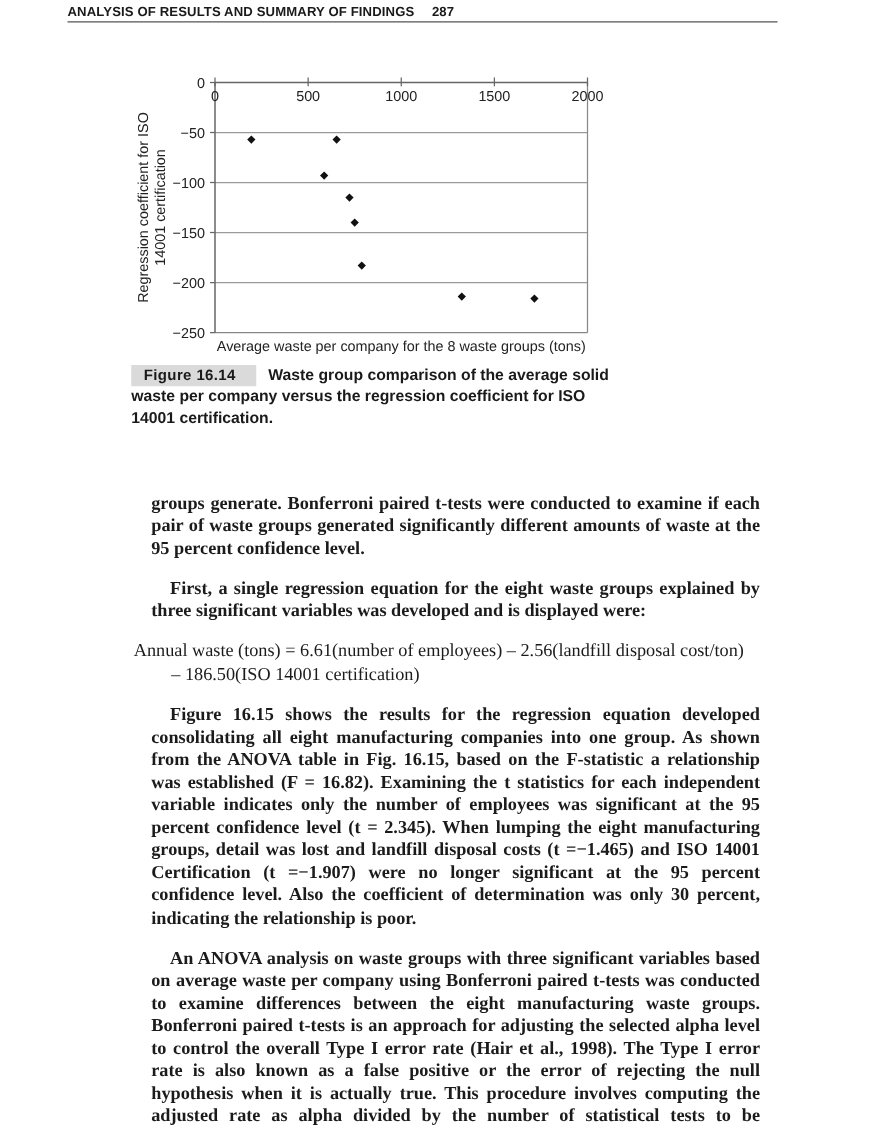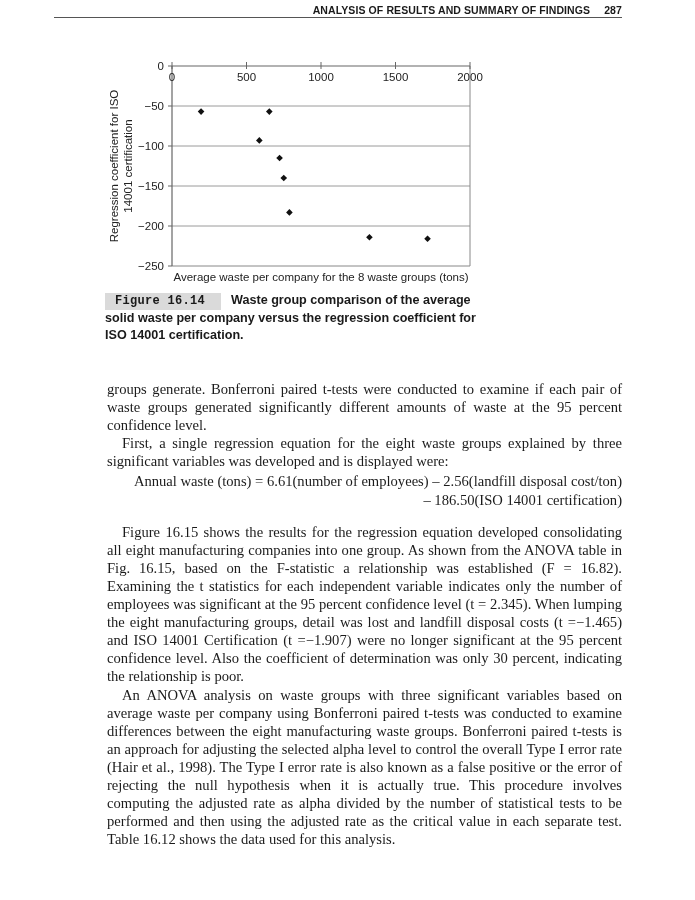--- a/index.html
+++ b/index.html
@@ -1,41 +1,41 @@
 <!DOCTYPE html>
 <html><head>
 <meta charset="utf-8">
 <style>
   html, body { margin: 0; padding: 0; background: #ffffff; }
   body { width: 695px; height: 900px; position: relative; overflow: hidden; color: #1a1a1a; }
   .running-head {
     position: absolute; left: 54px; top: 3px; width: 568px; height: 14px;
     border-bottom: 1.5px solid #555;
     font-family: "Liberation Sans", sans-serif; font-weight: bold; font-size: 10.5px;
-    text-align: right; letter-spacing: 0.1px; line-height: 14px;
+    letter-spacing: 0.1px; line-height: 14px;
   }
   .running-head .page-num { margin-left: 14px; }
   #chart-svg { position: absolute; left: 0; top: 0; }
   .caption {
     position: absolute; left: 105px; top: 292px; width: 390px;
     font-family: "Liberation Sans", sans-serif; font-weight: bold; font-size: 12.6px;
     line-height: 17px; color: #1a1a1a;
   }
   .caption .fig-label {
     display: inline-block; background: #dadada; padding: 0 16px 0 10px; margin-right: 10px;
-    font-family: Liberation Mono, monospace; font-weight: bold; font-size: 12px; letter-spacing: 0.3px; text-align: center;
+    font-family: Liberation Sans, sans-serif; font-weight: bold; font-size: 12px; letter-spacing: 0.3px; text-align: center;
   }
   .body-text {
     position: absolute; left: 107px; top: 380px; width: 515px;
     font-family: "Liberation Serif", serif; font-size: 14.6px; line-height: 18.1px;
     text-align: justify; color: #1b1b1b;
   }
-  .body-text p { margin: 0; }
+  .body-text p { margin: 14px; font-weight: bold; }
   .body-text p.indent { text-indent: 15px; }
-  .equation { text-align: right; margin: 2px 0 14px 0; }
+  .equation { text-align: left; margin: 2px 0 14px 0; }
   .equation .eq-line2 { display: block; padding-left: 30px; }
   .tick-label { font-family: "Liberation Sans", sans-serif; font-size: 11.5px; fill: #222; }
   .xlabel { font-family: "Liberation Sans", sans-serif; font-size: 11.5px; fill: #222; }
 </style>
 </head>
 <body>
 
 <div class="running-head">
   <span>ANALYSIS OF RESULTS AND SUMMARY OF FINDINGS</span><span class="page-num">287</span>
 </div>

